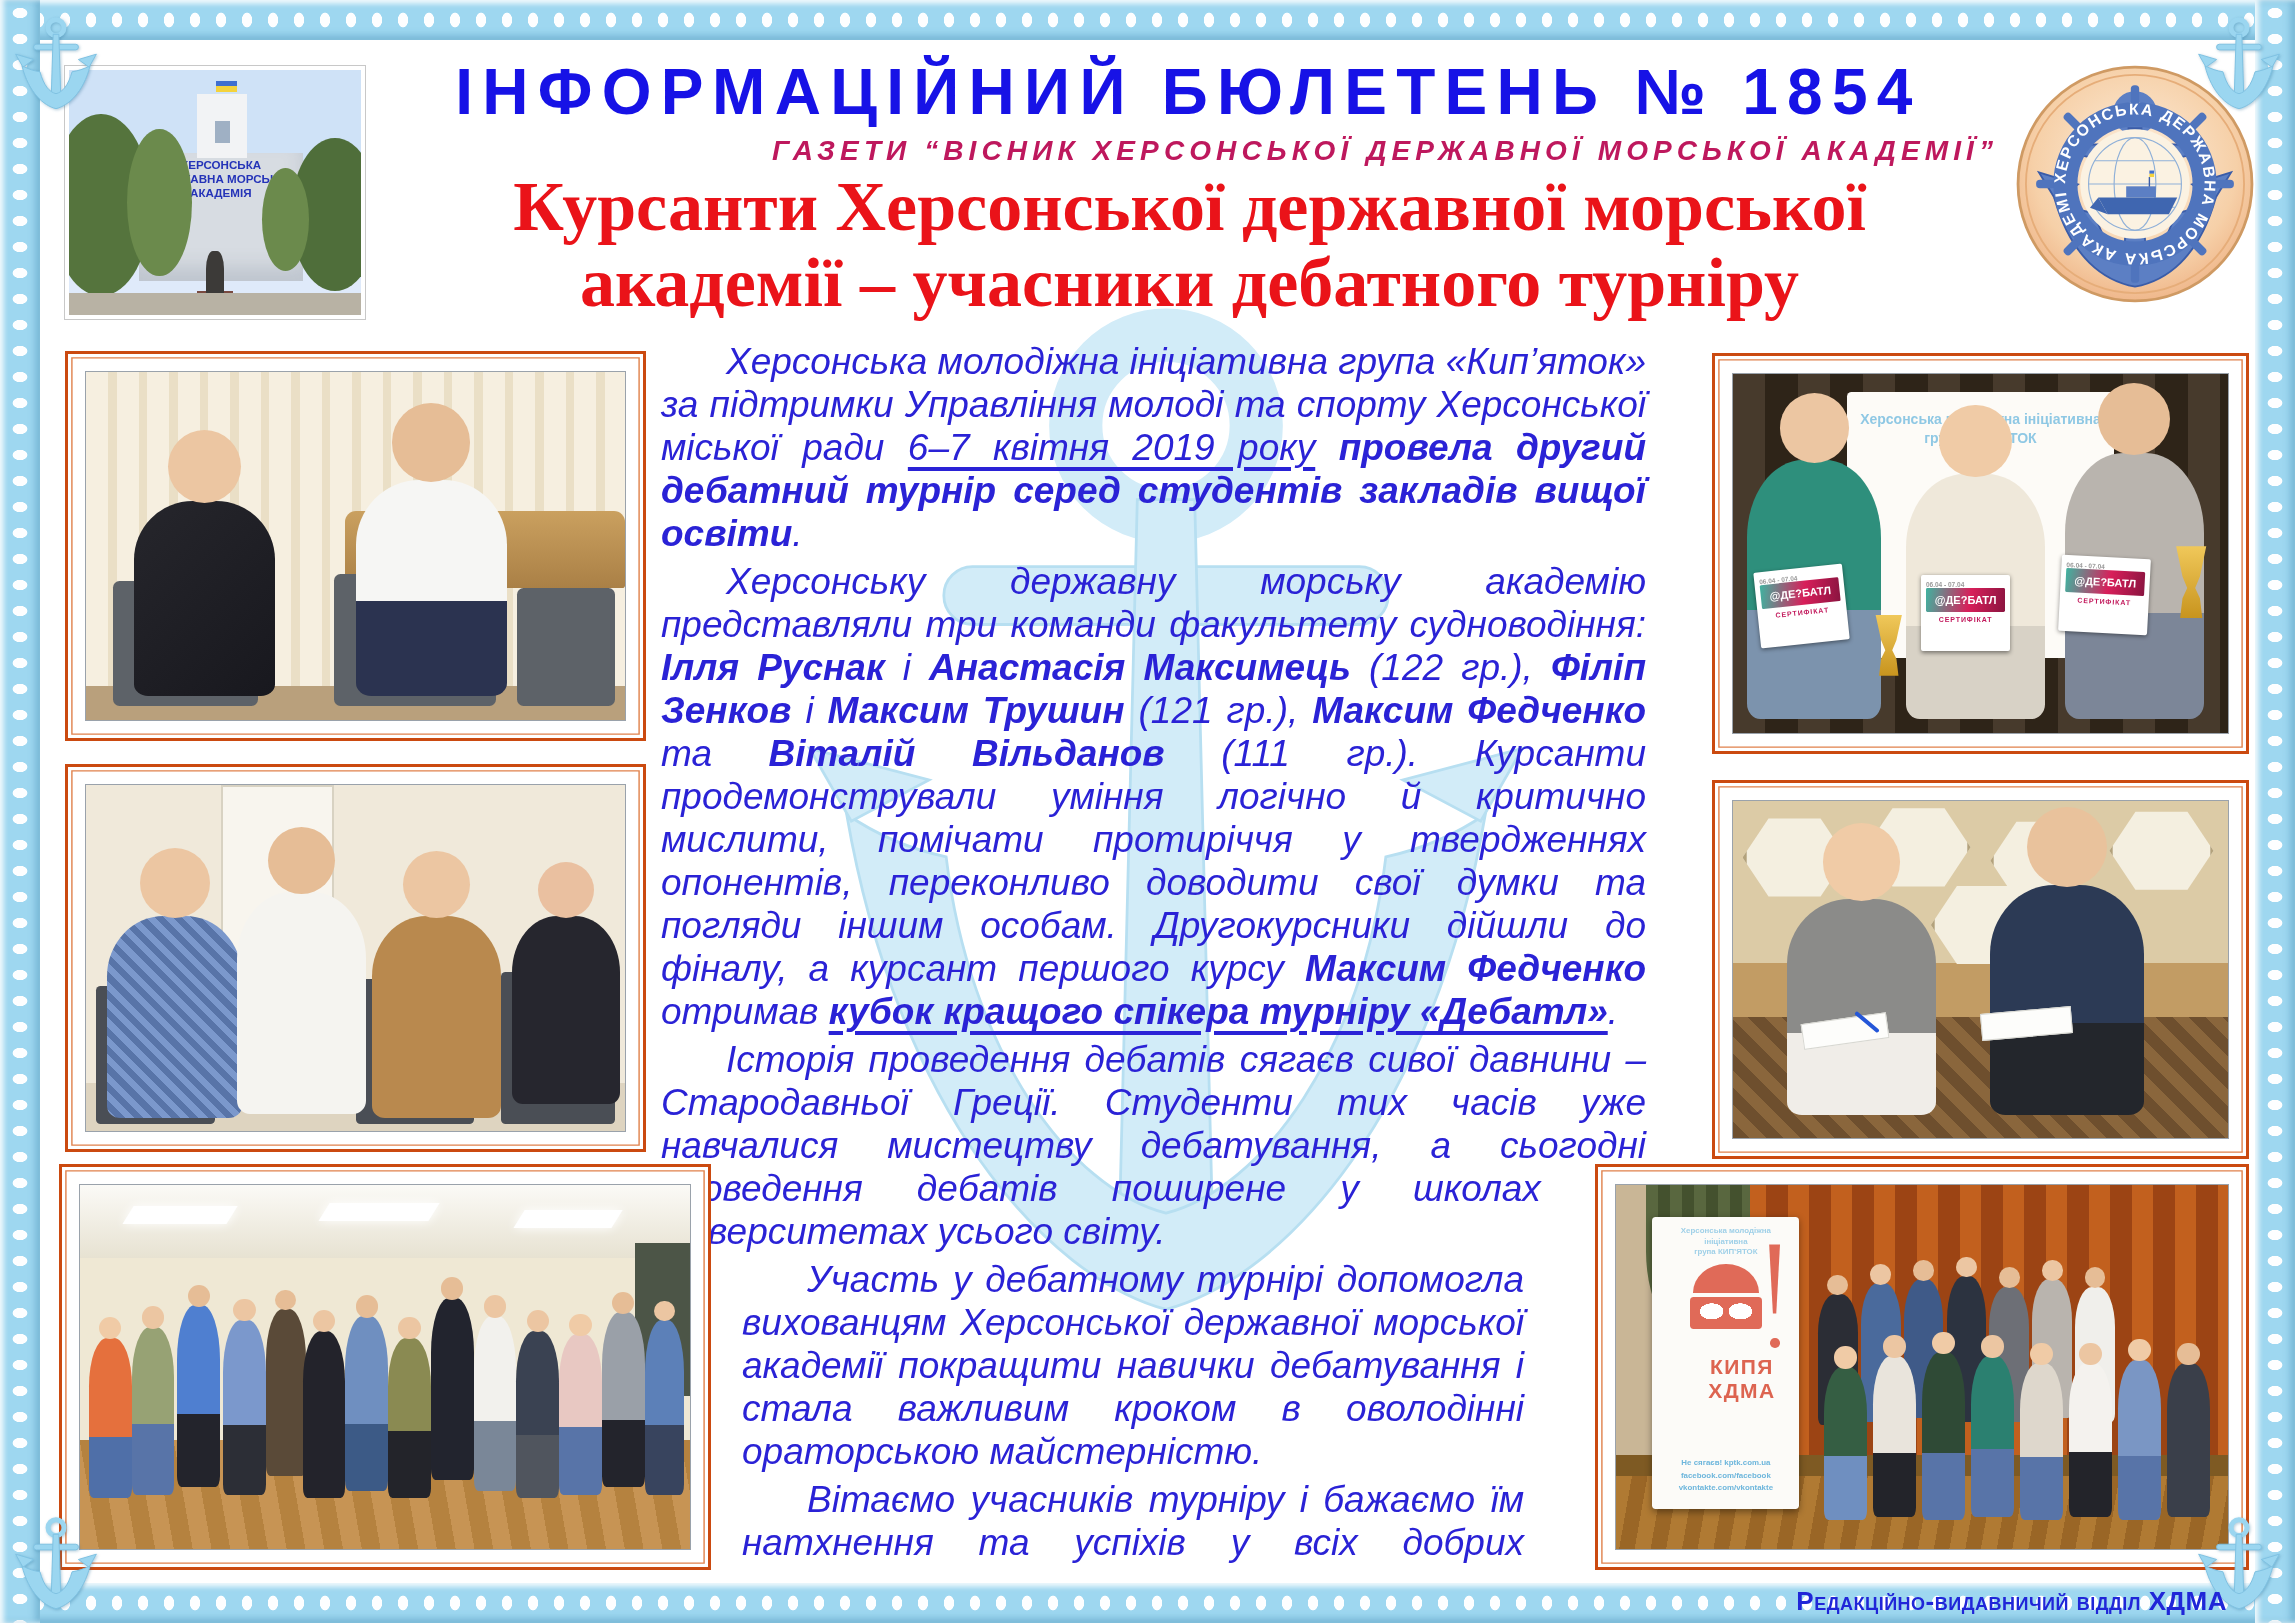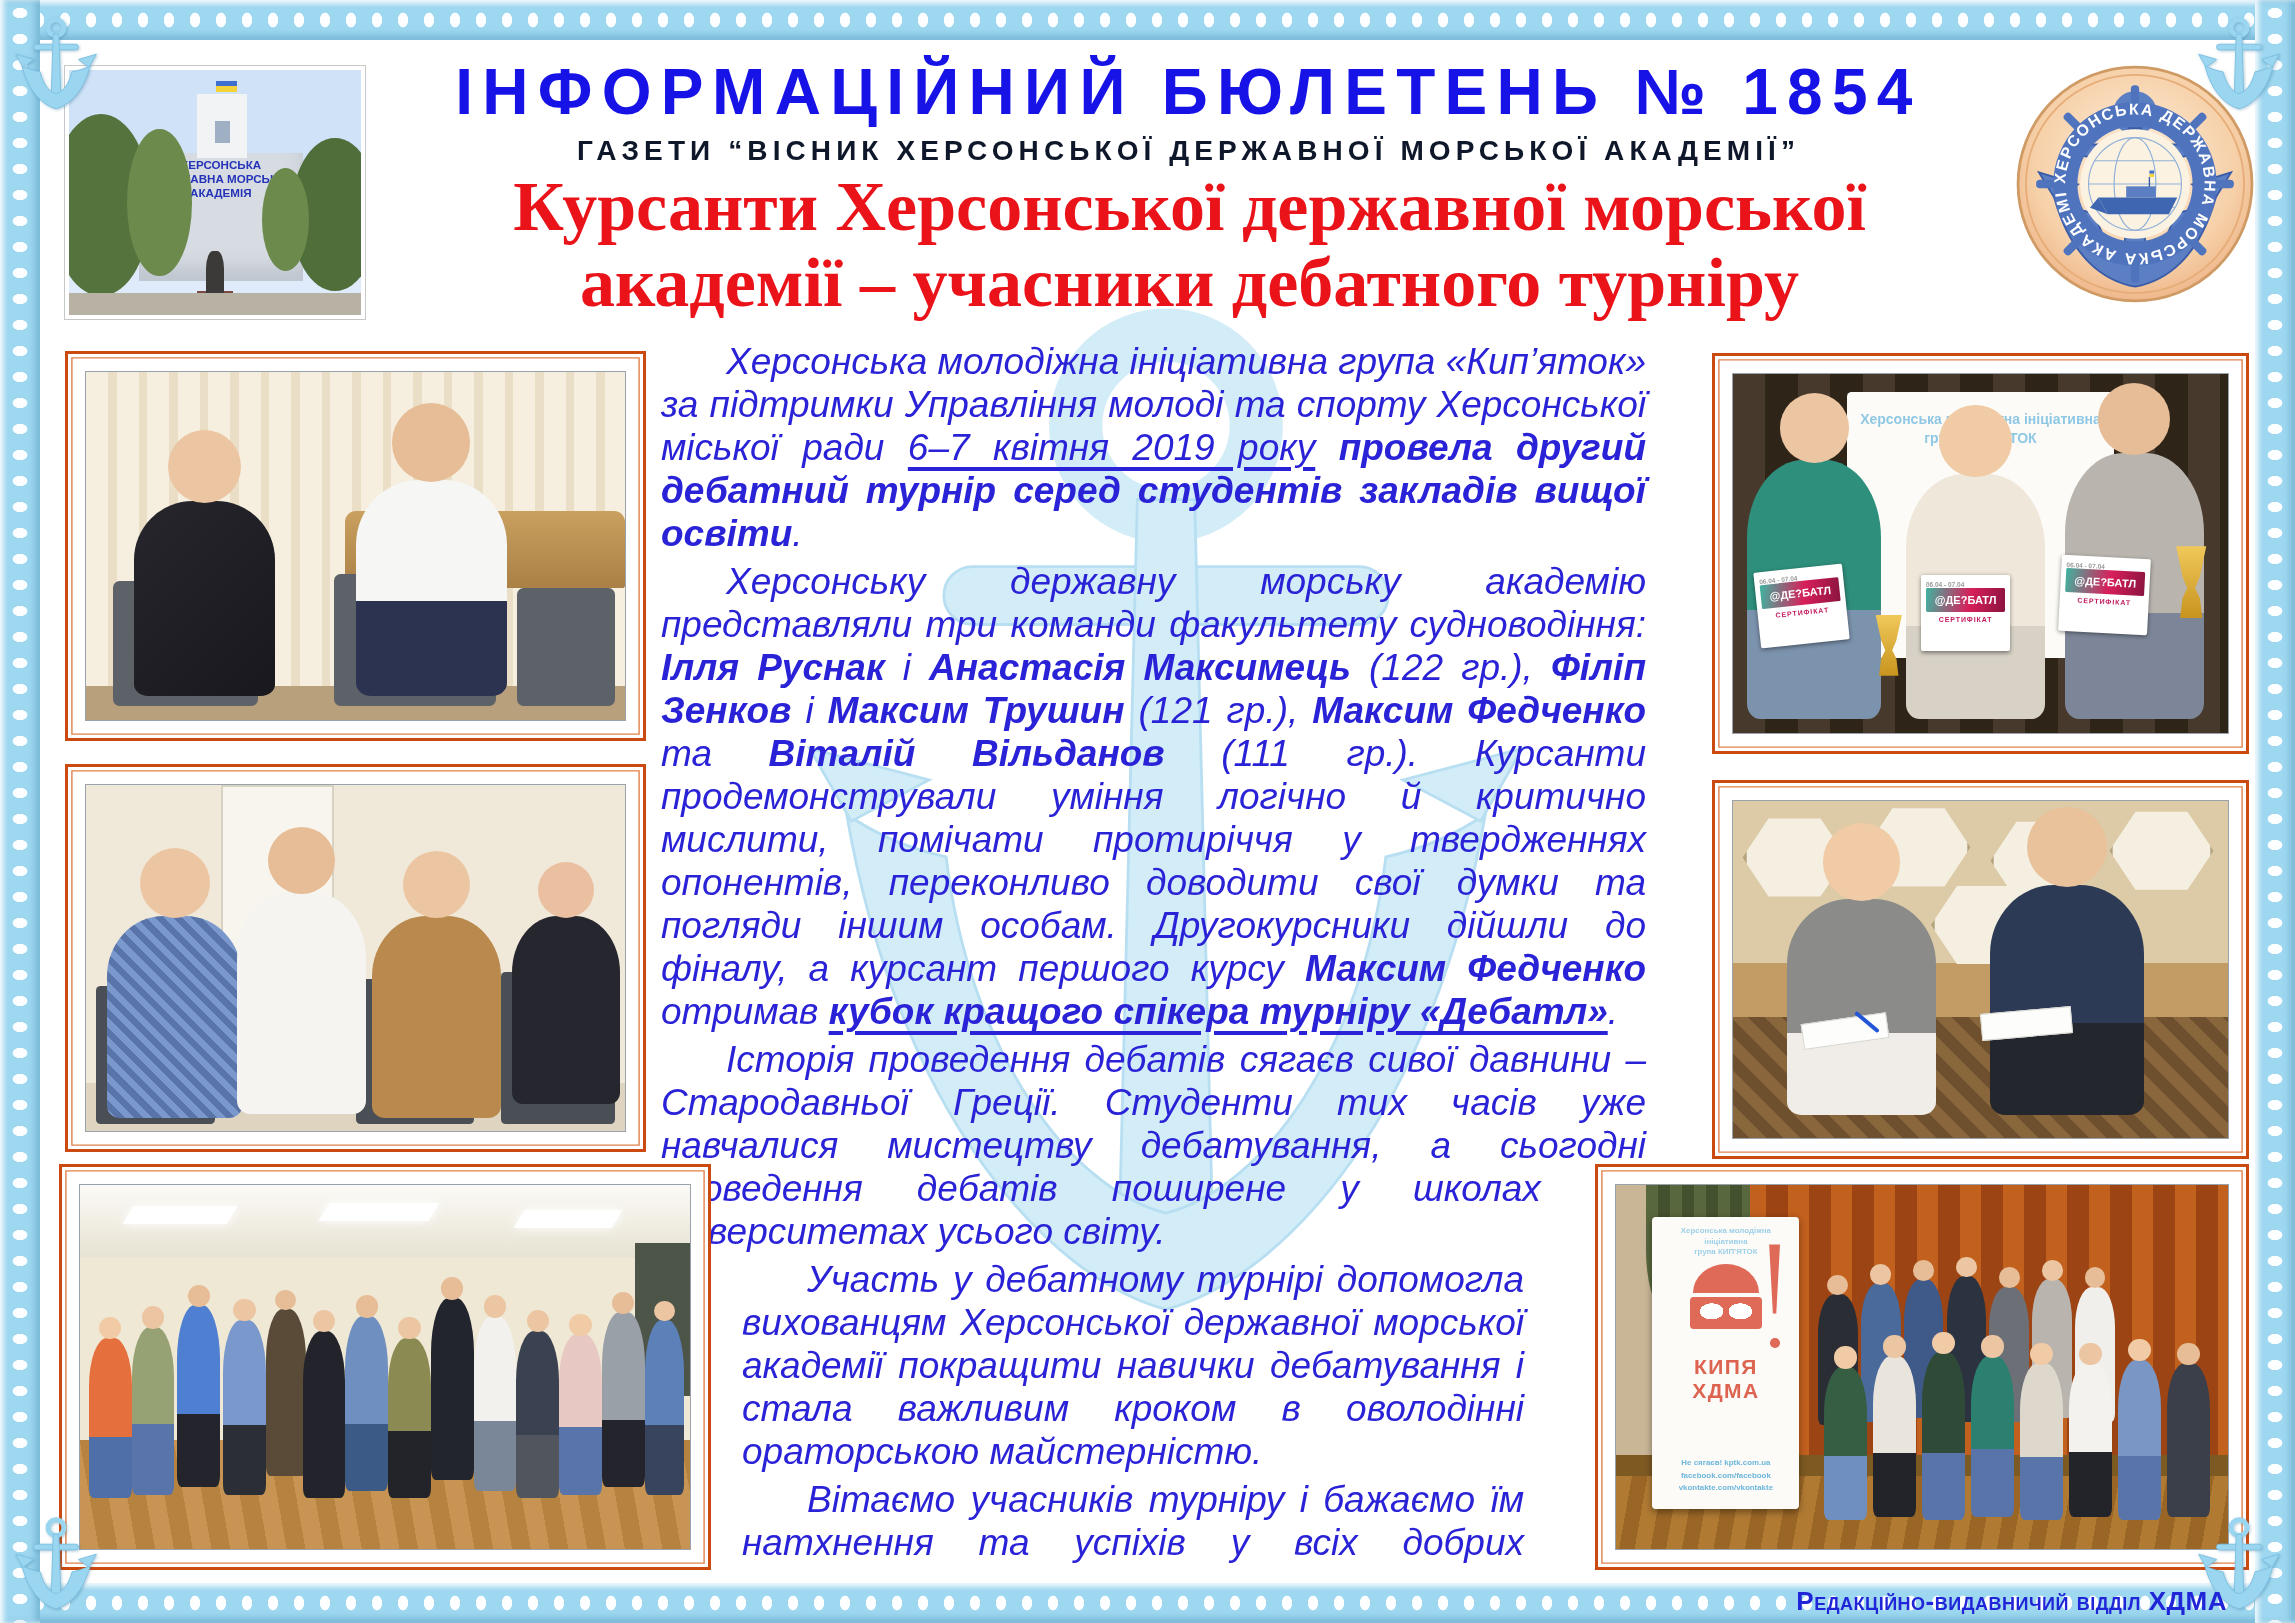--- a/index.html
+++ b/index.html
@@ -19,22 +19,22 @@
     box-shadow:inset 3.7px 0 5.6px rgba(255,255,255,.85), inset -4.6px 0 7.4px rgba(52,128,168,.38);}
   .bs-left{left:0;} .bs-right{right:0;}
   .c-anchor{position:absolute;width:88px;height:111px;z-index:6;}
   .c-anchor svg{width:100%;height:100%;filter:drop-shadow(1.4px 1.9px 1.4px rgba(40,110,150,.35));}
   .ca-tl{left:12px;top:6.5px;} .ca-tr{right:12px;top:6.5px;}
   .ca-bl{left:12px;bottom:4.6px;} .ca-br{right:12px;bottom:4.6px;}
 
   
   .mast-title{position:absolute;left:379px;top:55px;width:1619px;text-align:center;
     font-weight:bold;font-size:64px;letter-spacing:9.3px;color:#1712e6;z-index:2;white-space:nowrap;}
-  .mast-sub{position:absolute;left:379px;top:135px;width:1619px;text-align:center;
-    font-weight:bold;font-size:28px;letter-spacing:5.1px;color:#0f172a;z-index:2;white-space:nowrap;}
+  .mast-sub{position:absolute;left:379px;top:135px;width:1619px;text-align:right;
+    font-weight:bold;font-size:28px;letter-spacing:5.1px;color:#be185d;z-index:2;white-space:nowrap;font-style:italic;}
   .mast-headline{position:absolute;left:366px;top:169px;width:1647px;text-align:center;
     font-family:"Liberation Serif",serif;font-weight:bold;font-size:70px;line-height:76px;
     color:#ea1319;z-index:2;}
 
   
   .bphoto{position:absolute;left:64px;top:65px;width:302px;height:255px;background:#fff;
     border:0.5px solid #c8c8c8;padding:3.7px;box-sizing:border-box;z-index:3;}
   .bph{position:relative;width:100%;height:100%;overflow:hidden;
     background:linear-gradient(#cfe2f7 0 62%,#dfeafa 62%);}
   .bp-bld{position:absolute;left:24%;bottom:14%;width:56%;height:52%;background:#d7dce2;
@@ -159,21 +159,21 @@
     font-weight:bold;font-size:7.9px;line-height:10.6px;}
   .rb{position:absolute;top:16%;left:14%;width:72%;height:26%;}
   .rb-lid{width:62%;height:38%;background:#e06a58;border-radius:50% 50% 0 0/100% 100% 0 0;margin:0 auto;}
   .rb-face{width:68%;height:42%;background:#e06a58;margin:4% auto 0;border-radius:3.7px;
     background-image:radial-gradient(ellipse 17% 26% at 30% 45%,#fff 96%,rgba(255,255,255,0) 97%),
                      radial-gradient(ellipse 17% 26% at 70% 45%,#fff 96%,rgba(255,255,255,0) 97%);}
   .rb-ex{position:absolute;right:-4%;top:-26%;width:16%;height:120%;background:#e06a58;
     clip-path:polygon(18% 0,82% 0,60% 76%,40% 76%);}
   .rb-exdot{position:absolute;right:-1%;top:98%;width:9%;aspect-ratio:1;border-radius:50%;background:#e06a58;}
   .st-brand{position:absolute;top:47%;left:0;width:100%;text-align:center;color:#dd6450;
-    font-weight:800;font-size:21px;line-height:24px;letter-spacing:1.4px;}
+    font-weight:800;font-size:21px;line-height:24px;letter-spacing:1.4px;padding-left:16px;}
   .bow{width:18%;height:4%;margin:3% auto 0;background:#dd6450;
     clip-path:polygon(0 0,50% 38%,100% 0,100% 100%,50% 62%,0 100%);}
   .st-foot{position:absolute;bottom:5%;left:2%;width:96%;text-align:center;font-size:7.9px;
     font-weight:bold;color:#6db6dc;line-height:12.5px;}
 
   
   .credit{position:absolute;right:68px;bottom:5.6px;z-index:7;color:#2026d8;font-weight:bold;
     font-size:26px;font-variant-caps:small-caps;letter-spacing:0.5px;}
 </style>
 </head>

